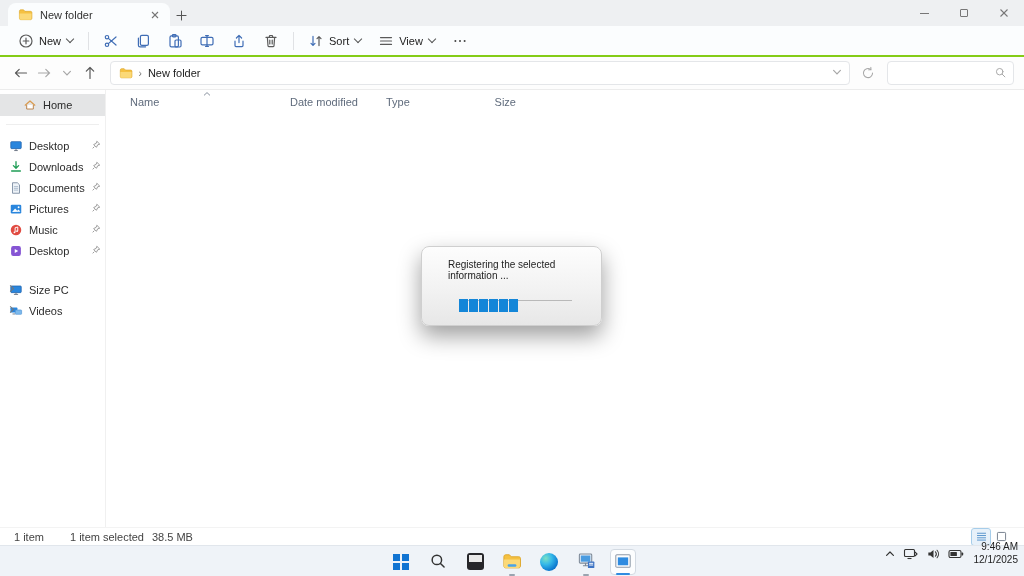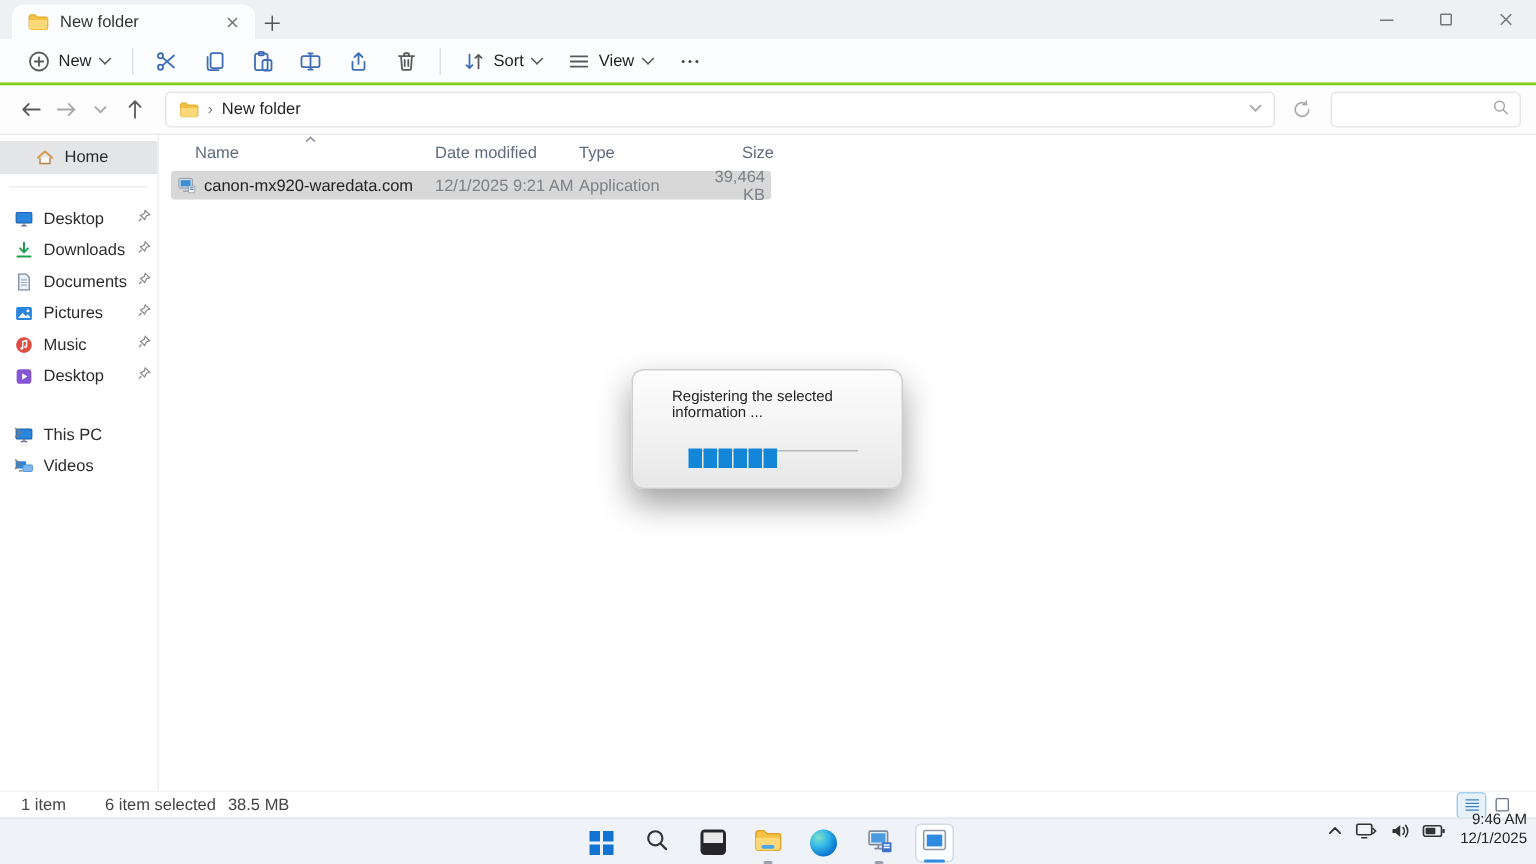--- a/index.html
+++ b/index.html
@@ -413,21 +413,21 @@
       <div class="side-gap"></div>
 
       <div class="sideitem">
         <span class="tchev"></span>
         <span class="sicon">
           <svg width="14" height="14" viewBox="0 0 16 16">
               <rect x="2" y="3.4" width="12" height="7.6" rx="1" fill="#2a86dd" stroke="#1c5ea8" stroke-width=".8"></rect>
               <path d="M5.6 13h4.8M8 11v2" stroke="#6b7684" stroke-width="1.1"></path>
             </svg>
         </span>
-        <span class="lbl">This PC</span>
+        <span class="lbl">Size PC</span>
       </div>
       <div class="sideitem">
         <span class="tchev"></span>
         <span class="sicon">
           <svg width="14" height="14" viewBox="0 0 16 16">
               <rect x="1.6" y="4" width="8" height="5.6" rx=".8" fill="#2a86dd"></rect>
               <rect x="7.2" y="6.8" width="7.2" height="5" rx=".8" fill="#7db9ec" stroke="#4a90d4" stroke-width=".7"></rect>
               <path d="M4 11.4h3" stroke="#6b7684" stroke-width="1"></path>
             </svg>
         </span>
@@ -439,37 +439,20 @@
       <div class="listhead">
         <span class="sortcaret">
           <svg width="10" height="8" viewBox="0 0 10 8">
               <path d="M2 5.4 5 2.6l3 2.8" fill="none" stroke="#8a93a0" stroke-width="1"></path>
             </svg>
         </span>
         <span class="col-name">Name</span>
         <span class="col-date">Date modified</span>
         <span class="col-type">Type</span>
         <span class="col-size">Size</span>
-      </div>
-      <div class="filerow">
-        <span class="fr-name">
-          <span style="display:flex;">
-            <svg width="13" height="13" viewBox="0 0 16 16">
-                <rect x="1.6" y="2.4" width="11" height="8" rx="1" fill="#d8dee6" stroke="#8e99a8" stroke-width=".8"></rect>
-                <rect x="3" y="3.8" width="8.2" height="5.2" fill="#3f8fd6"></rect>
-                <path d="M5 12.8h4.6" stroke="#8e99a8" stroke-width="1"></path>
-                <rect x="9.4" y="8.6" width="5.2" height="5.6" rx=".6" fill="#f2f5f8" stroke="#8e99a8" stroke-width=".7"></rect>
-                <path d="M10.4 10h3.2M10.4 11.4h3.2" stroke="#4a78b0" stroke-width=".8"></path>
-              </svg>
-          </span>
-          <span>canon-mx920-waredata.com</span>
-        </span>
-        <span class="fr-date">12/1/2025 9:21 AM</span>
-        <span class="fr-type">Application</span>
-        <span class="fr-size">39,464 KB</span>
       </div>
     </div>
   </div>
 
   <div class="dialog">
     <div class="dlg-msg">Registering the selected information ...</div>
     <div class="dlg-progress">
       <div class="ptrack"></div>
       <div class="pblocks">
           <div class="pblock" style="background: rgb(20, 134, 216);"></div>
@@ -478,21 +461,21 @@
           <div class="pblock" style="background: rgb(20, 134, 216);"></div>
           <div class="pblock" style="background: rgb(20, 134, 216);"></div>
           <div class="pblock" style="background: rgb(20, 134, 216);"></div>
         </div>
     </div>
   </div>
 
   <div class="statusbar">
     <span>1 item</span>
     <span class="st-sep"></span>
-    <span>6 item selected</span>
+    <span>1 item selected</span>
     <span class="st-sep2"></span>
     <span>38.5 MB</span>
     <div class="view-toggles">
       <div class="vtbtn active">
         <svg width="13" height="13" viewBox="0 0 16 16">
             <path d="M2.5 4h11M2.5 6.8h11M2.5 9.6h11M2.5 12.4h11" stroke="#3c82c4" stroke-width="1"></path>
           </svg>
       </div>
       <div class="vtbtn">
         <svg width="13" height="13" viewBox="0 0 16 16">

